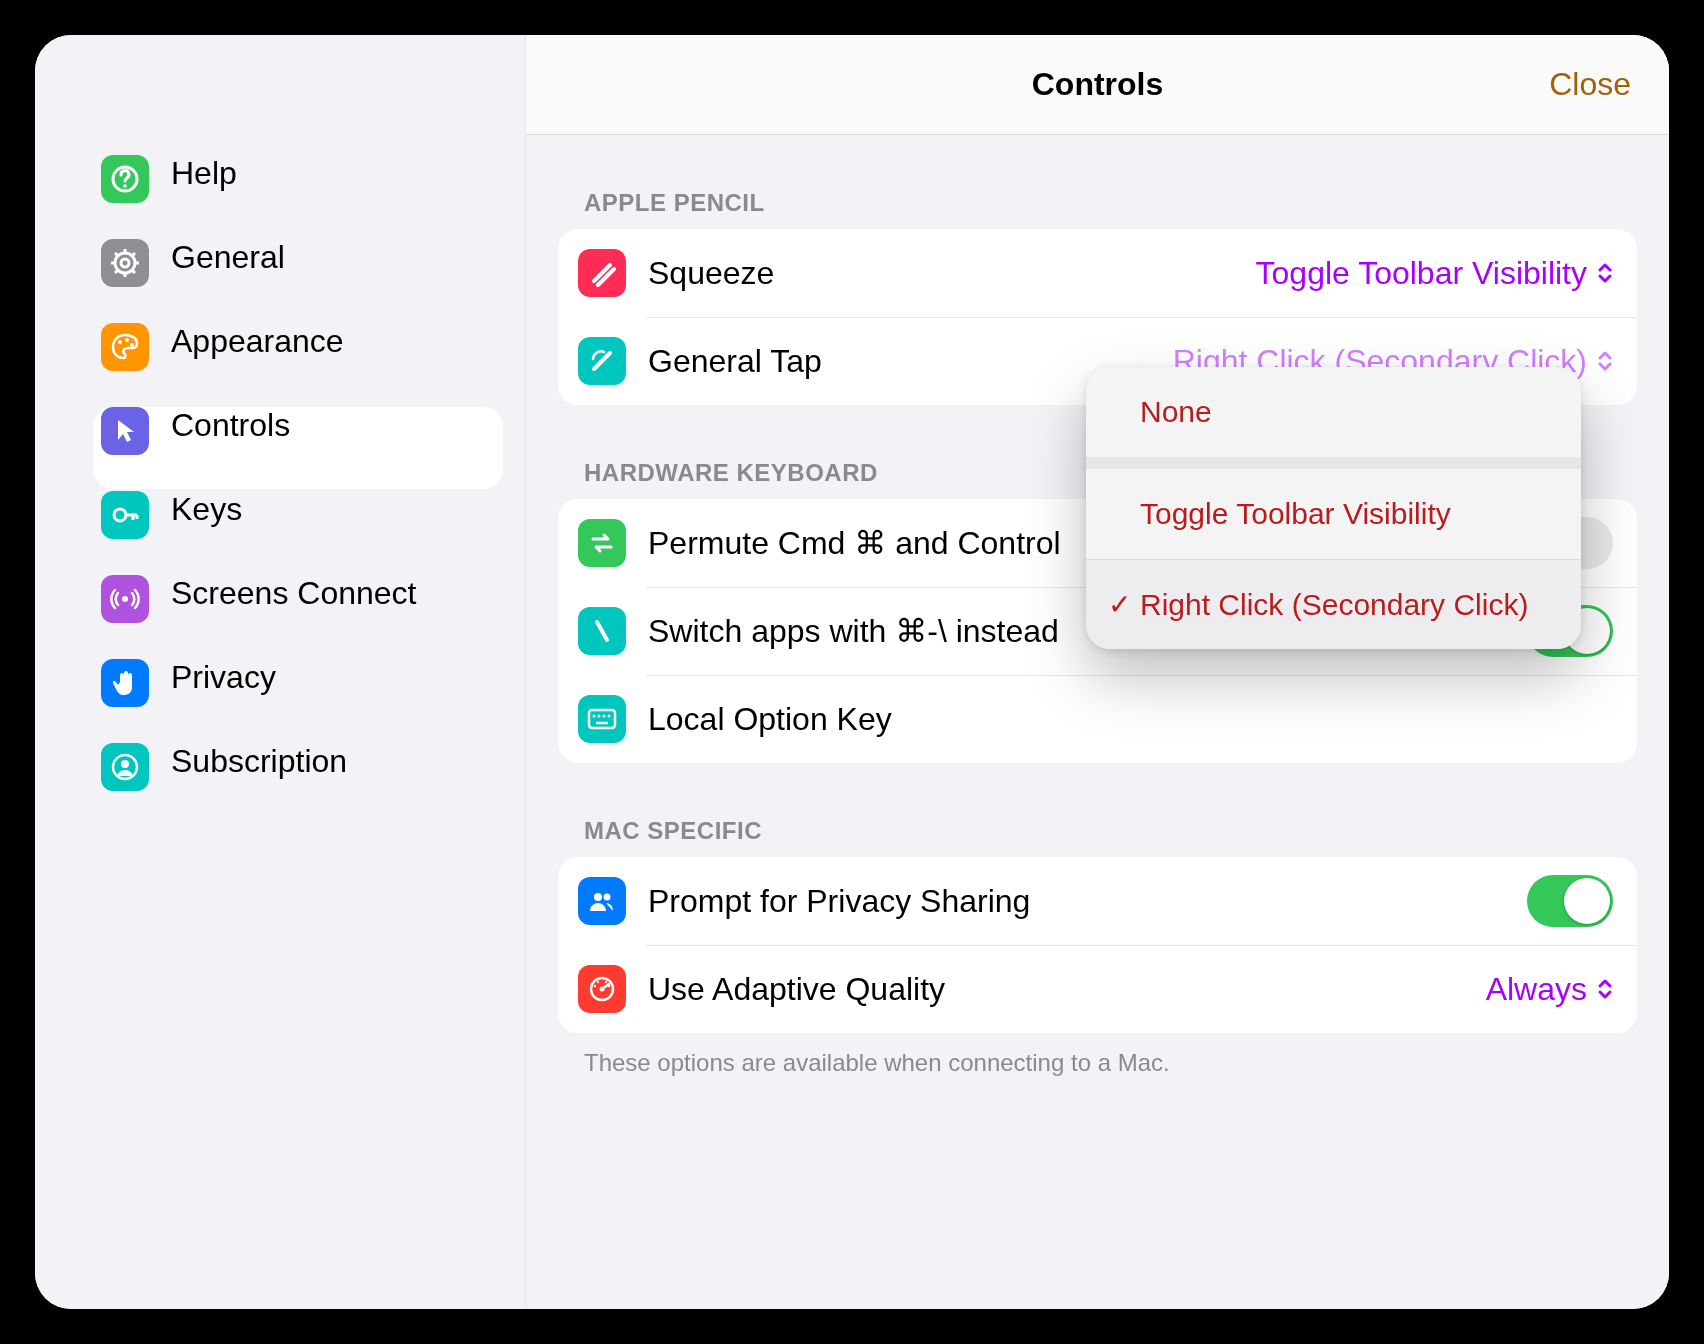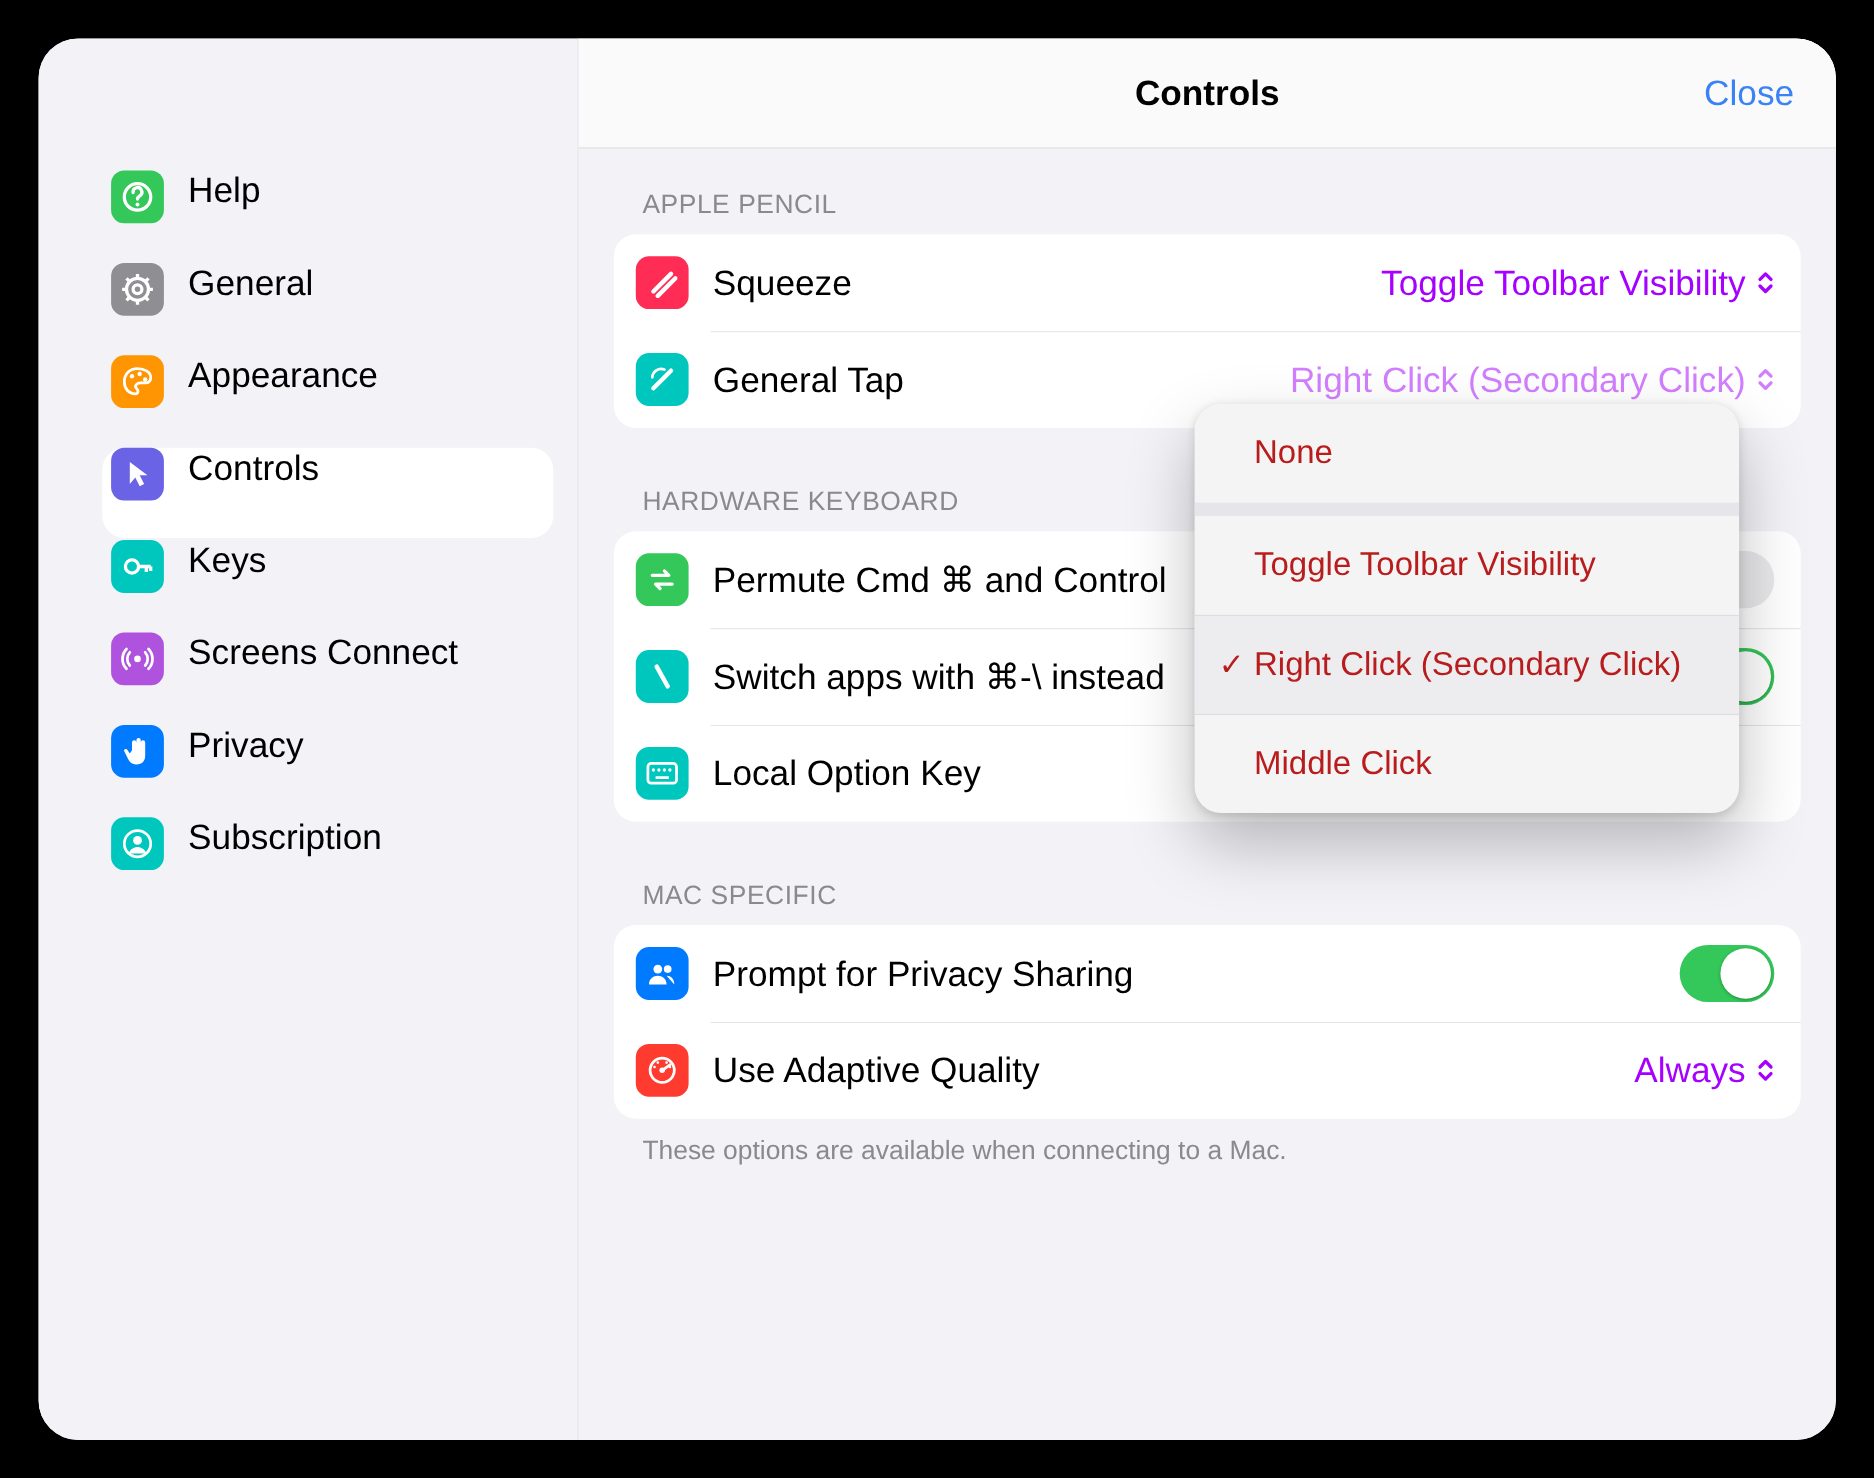--- a/index.html
+++ b/index.html
@@ -82,34 +82,34 @@
   .header-title {
     font-size: 32px;
     font-weight: 700;
     color: #000;
   }
   .close-btn {
     position: absolute;
     right: 38px;
     font-size: 32px;
     font-weight: 500;
-    color: #3b82f6;
+    color: #a16207;
     cursor: pointer;
   }
   .scroll {
     flex: 1;
     padding: 38px 32px 0 32px;
   }
   .section-title {
     font-size: 24px;
-    font-weight: 400;
+    font-weight: 700;
     color: #8a8a8e;
     letter-spacing: 0.5px;
     text-transform: uppercase;
-    margin: 0 0 12px 26px;
+    margin: 16px 0 12px 26px;
   }
   .group {
     background: #ffffff;
     border-radius: 20px;
     margin-bottom: 54px;
   }
   .row {
     display: flex;
     align-items: center;
     min-height: 88px;
@@ -459,20 +459,16 @@
       </div>
       <div class="popover-sep"></div>
       <div class="popover-item">
         <span class="check"></span>
         <span class="txt">Toggle Toolbar Visibility</span>
       </div>
       <div class="popover-item selected">
         <span class="check">✓</span>
         <span class="txt">Right Click (Secondary Click)</span>
       </div>
-      <div class="popover-item">
-        <span class="check"></span>
-        <span class="txt">Middle Click</span>
-      </div>
     </div>
 
   </main>
 </div>
 
 </body></html>

